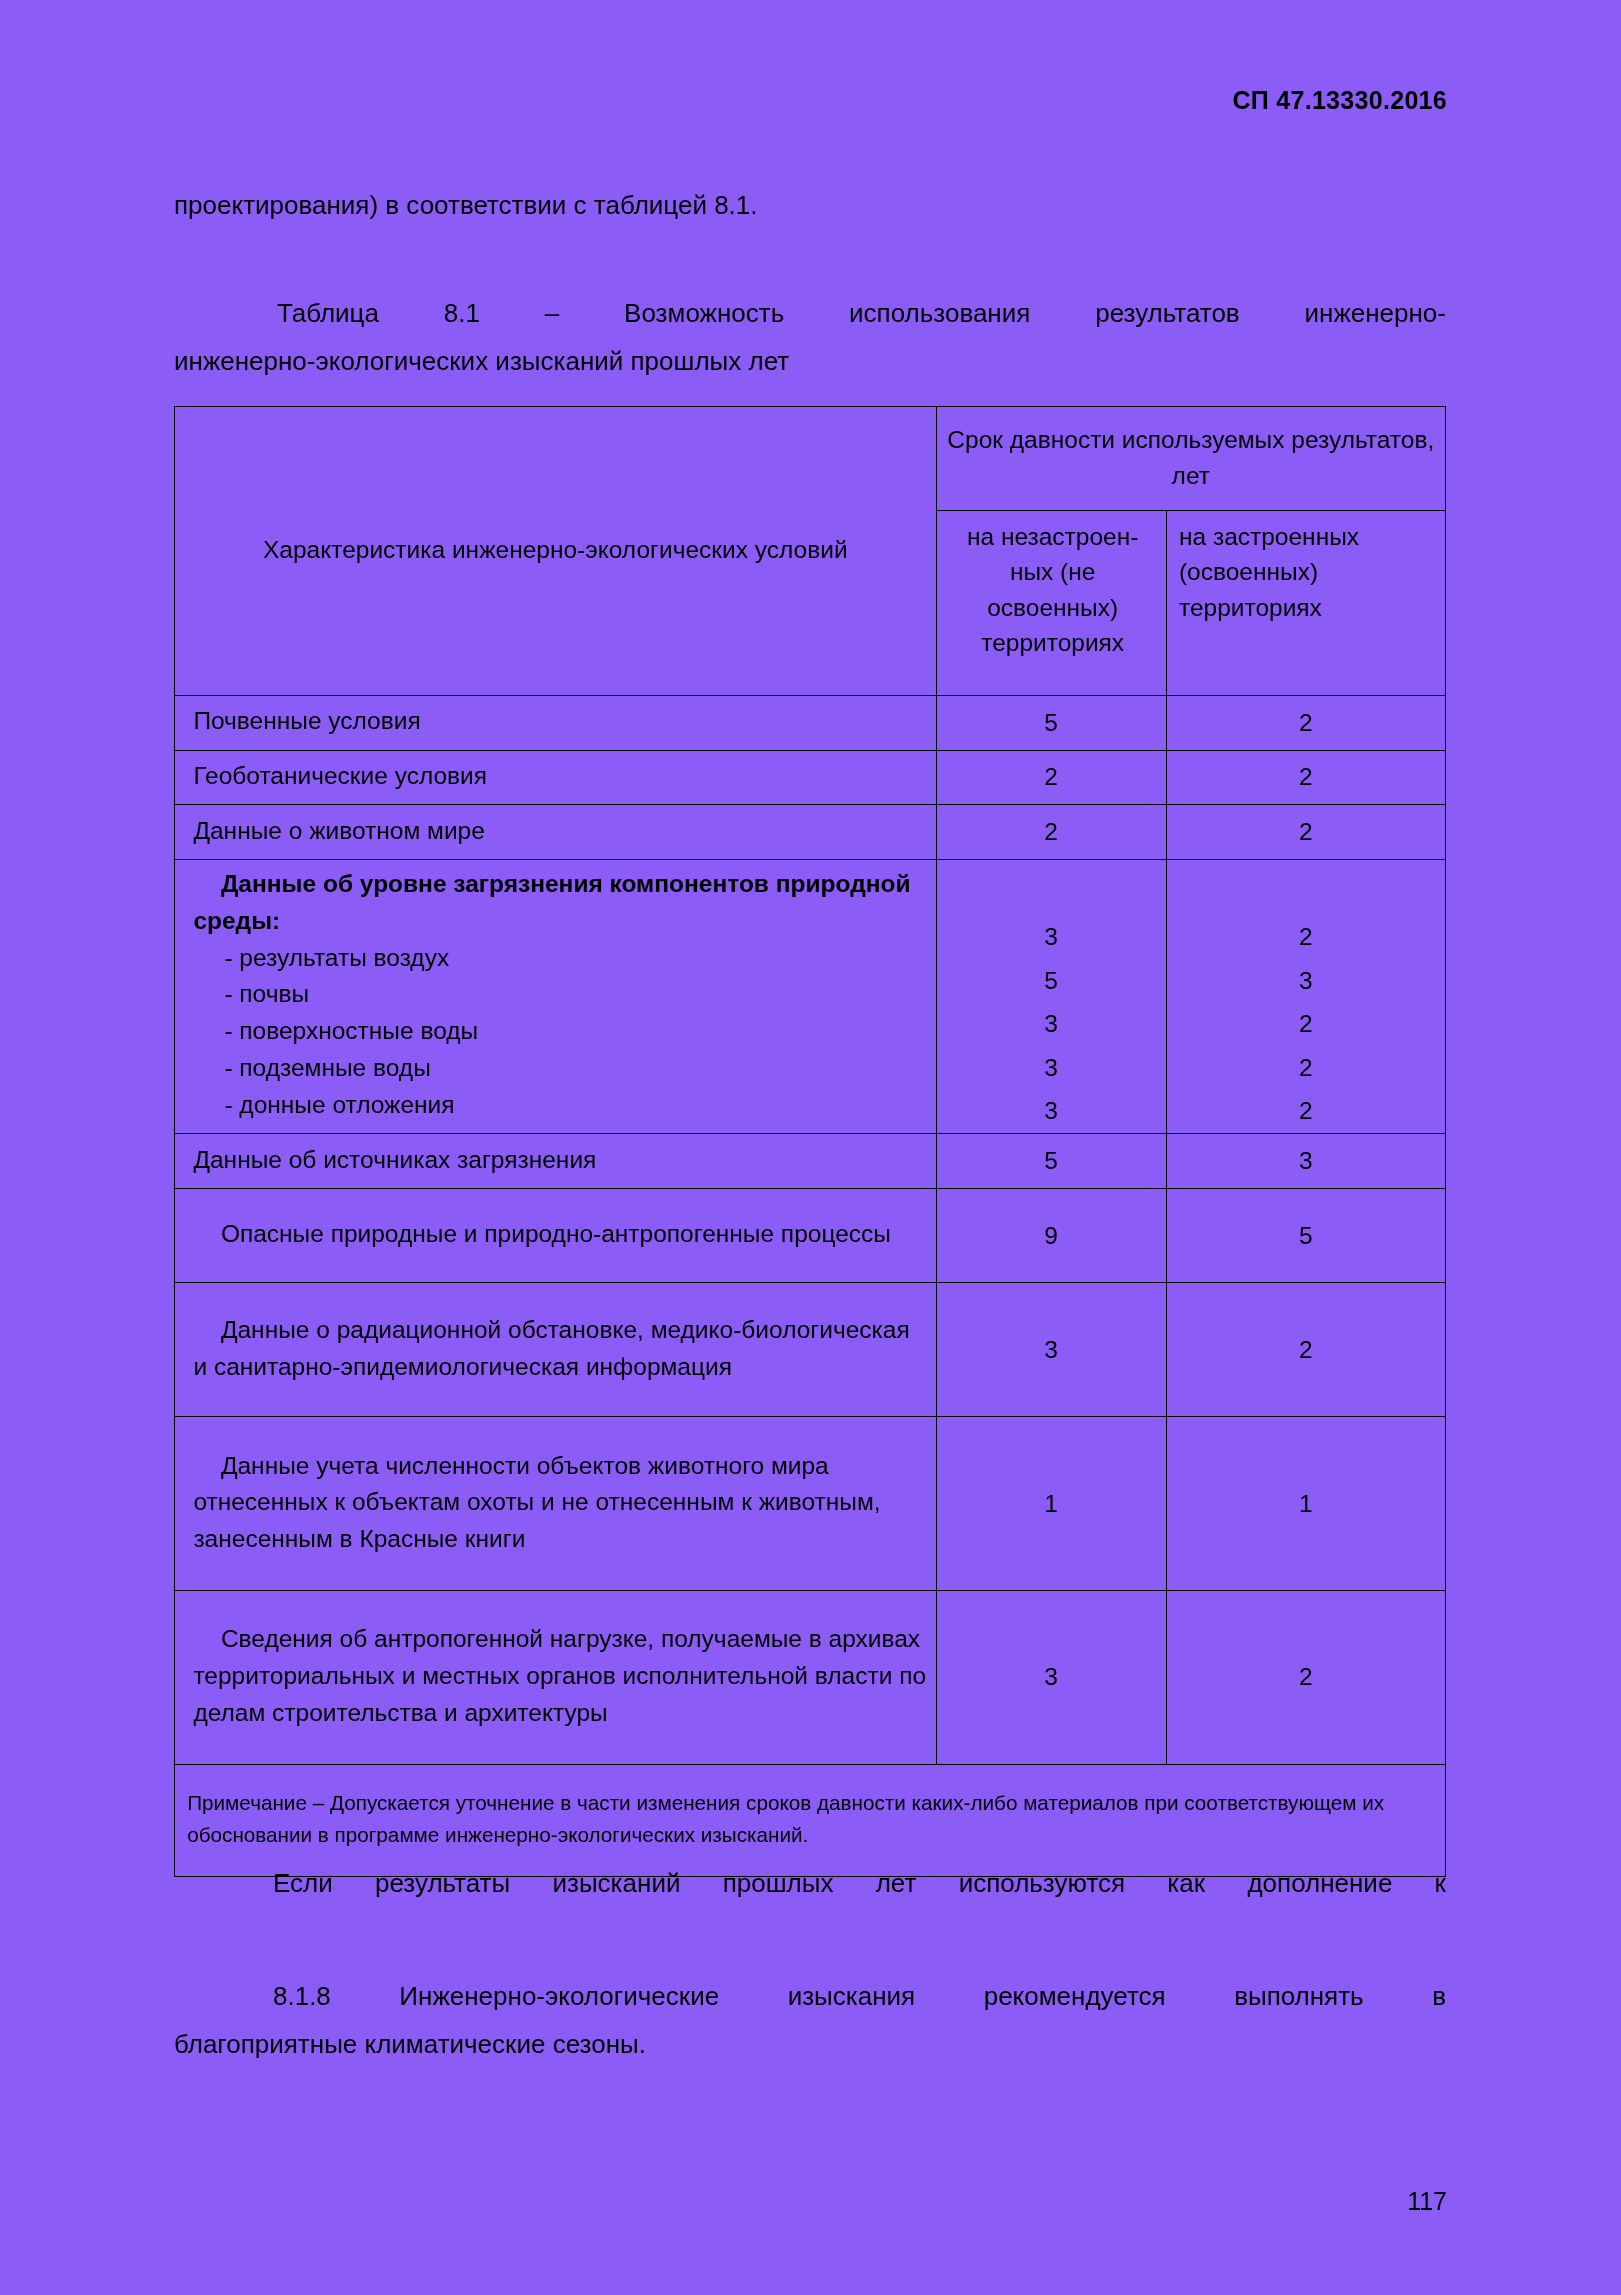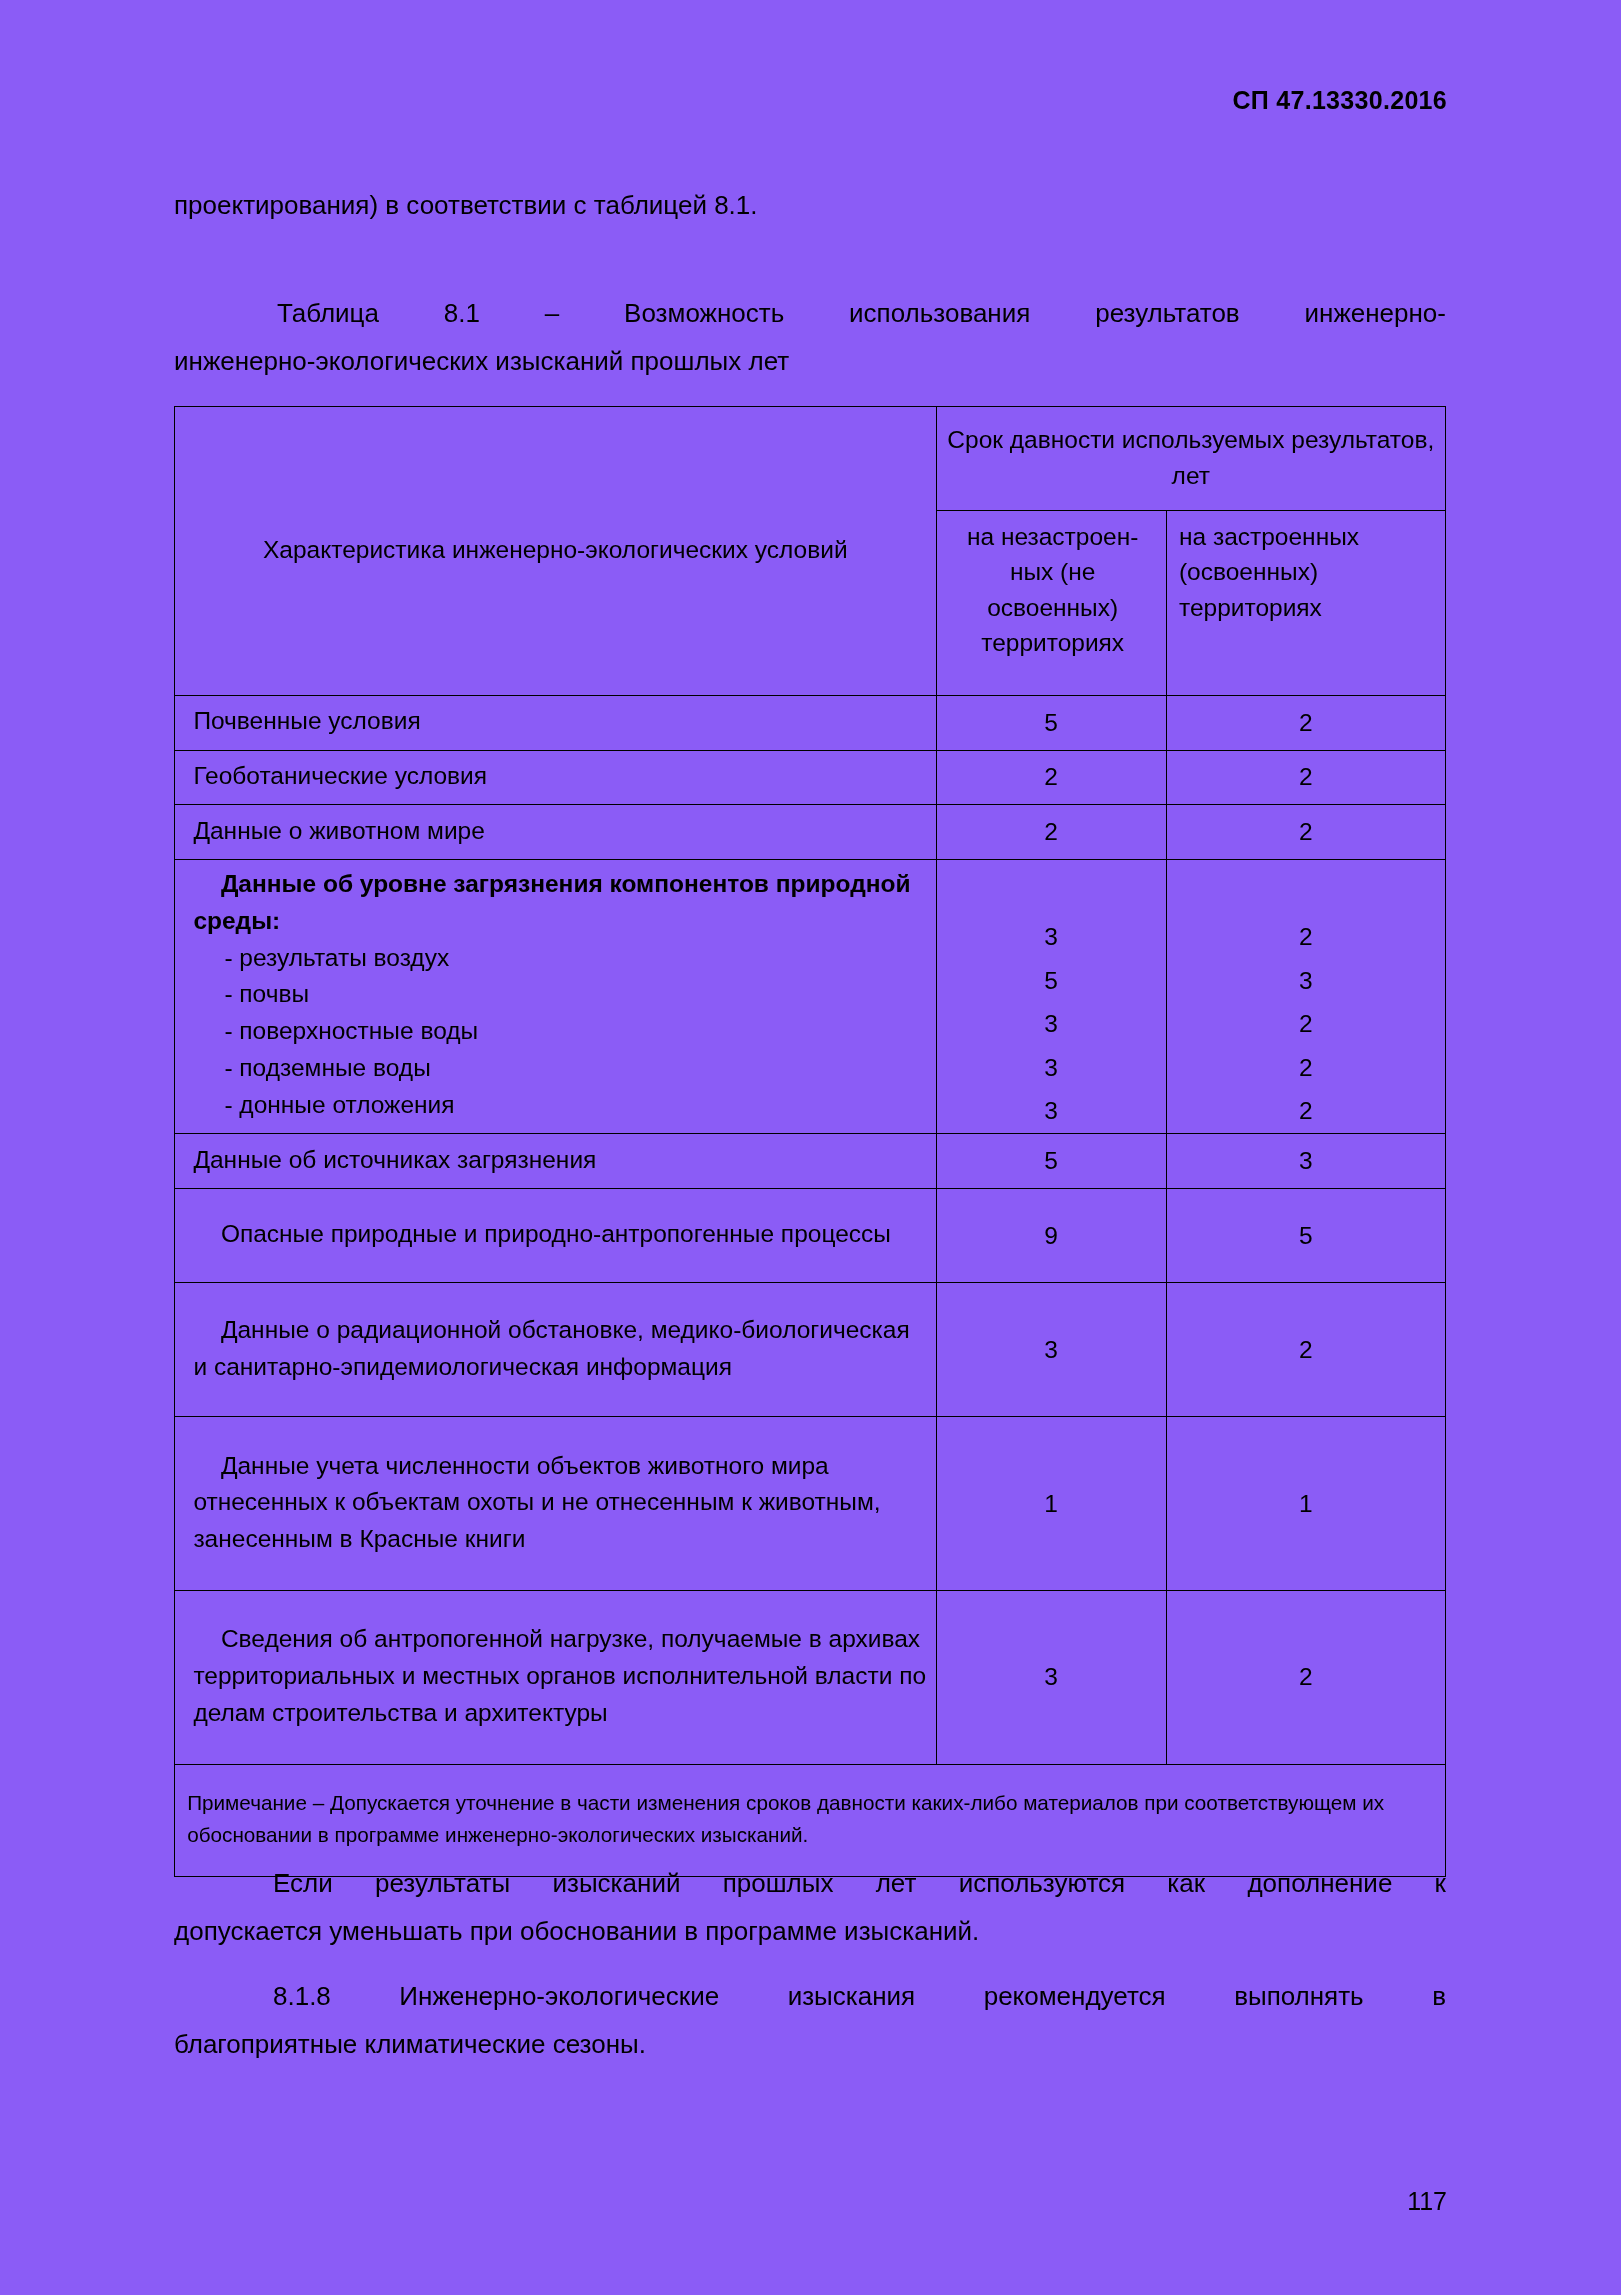--- a/index.html
+++ b/index.html
@@ -257,21 +257,20 @@
         <tr>
           <td colspan="3" class="note" style="height:93px;">Примечание – Допускается уточнение в части изменения сроков давности каких-либо материалов при соответствующем их обосновании в программе инженерно-экологических изысканий.</td>
         </tr>
 
       </tbody>
     </table>
   </div>
 
   <div class="body-text para-after-1">
     <span class="l1">Если результаты изысканий прошлых лет используются как дополнение к</span>
-    <span class="l3">допускается уменьшать при обосновании в программе изысканий.</span>
   </div>
 
   <div class="body-text para-after-2">
     <span class="l1">8.1.8 Инженерно-экологические изыскания рекомендуется выполнять в</span>
     <span class="l2">благоприятные климатические сезоны.</span>
   </div>
 
   <div class="page-number">117</div>
 
 </div>

